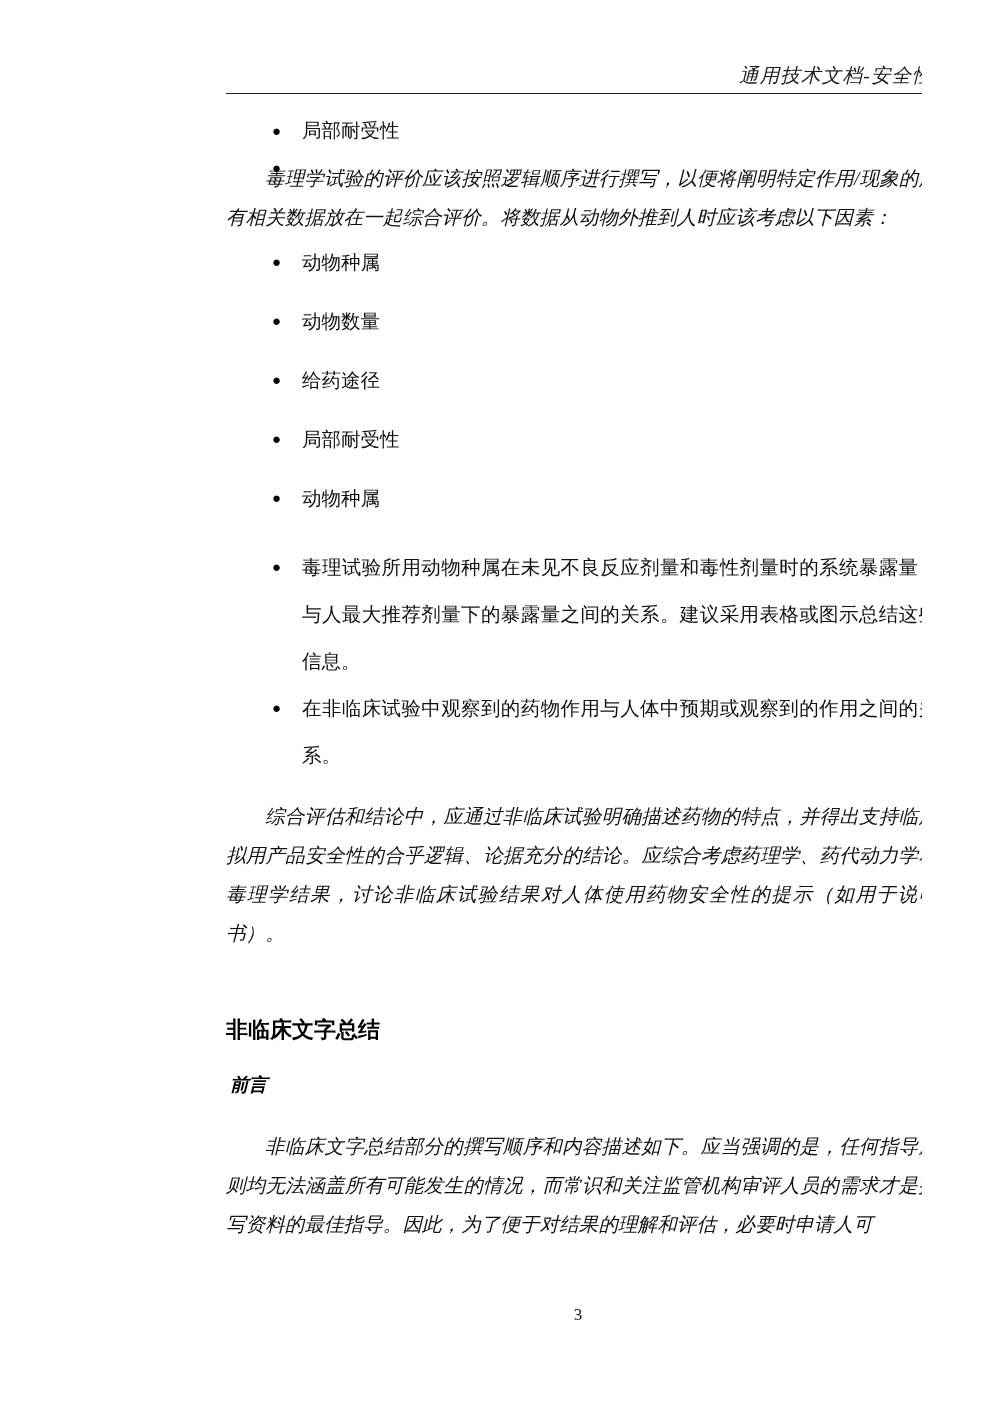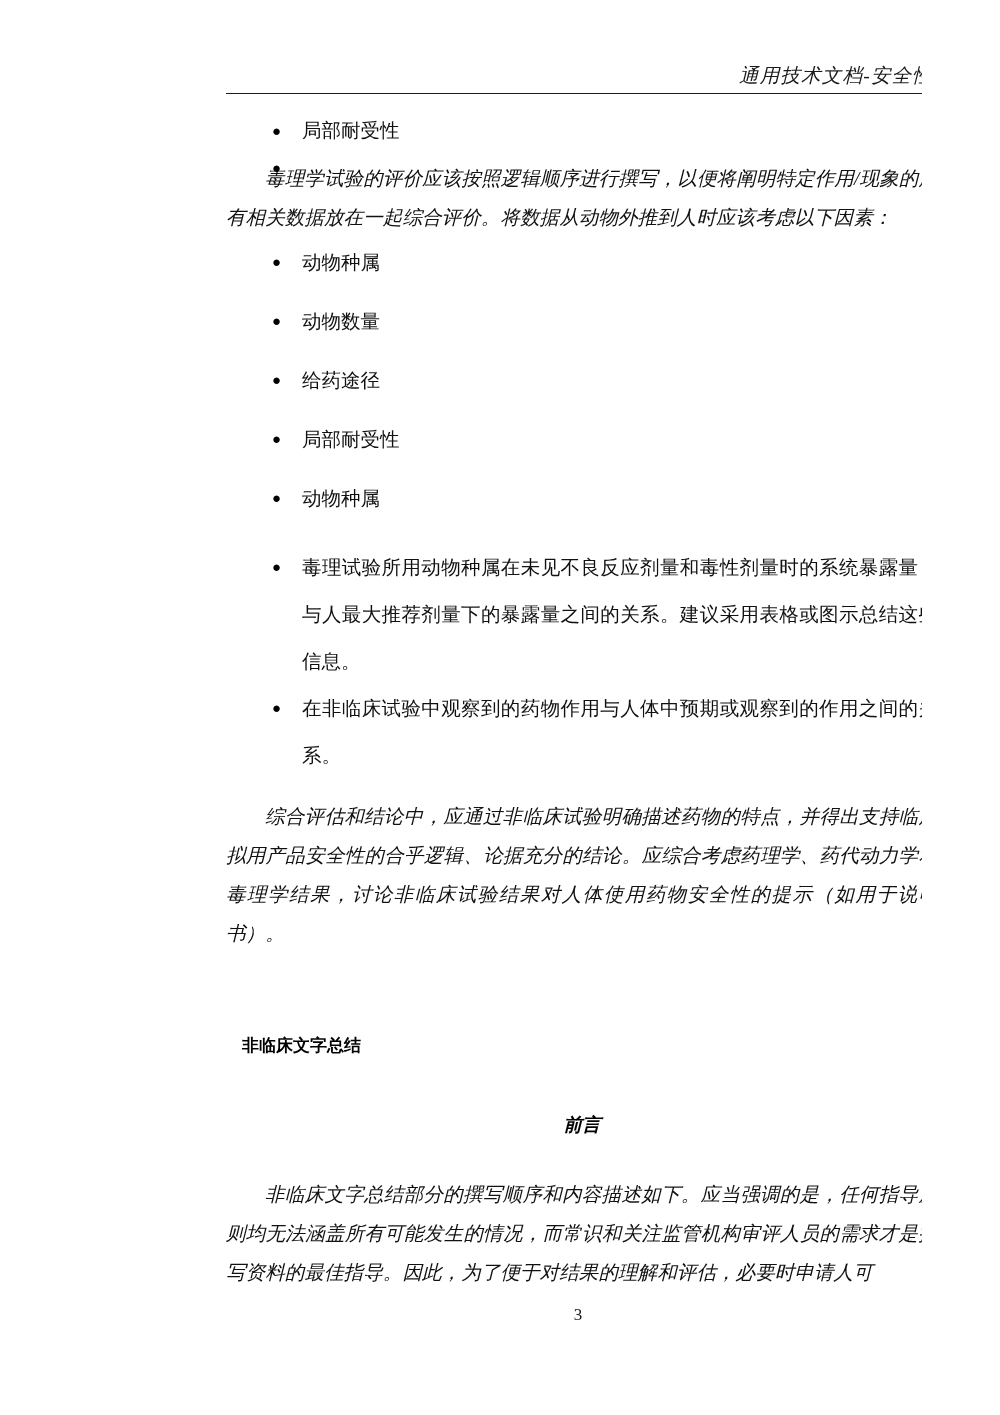--- a/index.html
+++ b/index.html
@@ -115,34 +115,33 @@
     font-weight: bold;
     font-size: 22px;
     line-height: 34px;
     margin: 0;
     color: #000000;
     letter-spacing: 0.2px;
   }
   .heading-3 {
     font-family: "Liberation Sans", "DejaVu Sans", sans-serif;
     font-weight: bold;
-    font-size: 17px;
+    font-size: 22px;
     line-height: 30px;
-    margin: 16px;
+    margin: 0;
     color: #000000;
   }
   .heading-4 {
     font-family: "Liberation Sans", "DejaVu Sans", sans-serif;
     font-weight: bold;
     font-style: italic;
     font-size: 18.5px;
     line-height: 28px;
-    margin: 12px;
-    color: #000000;
-    text-align: center;
+    margin: 4px;
+    color: #000000;
   }
 
   
   .sp-6  { height: 6px; }
   .sp-10 { height: 10px; }
   .sp-14 { height: 14px; }
   .sp-18 { height: 18px; }
   .sp-22 { height: 22px; }
   .sp-26 { height: 26px; }
   .sp-36 { height: 36px; }

